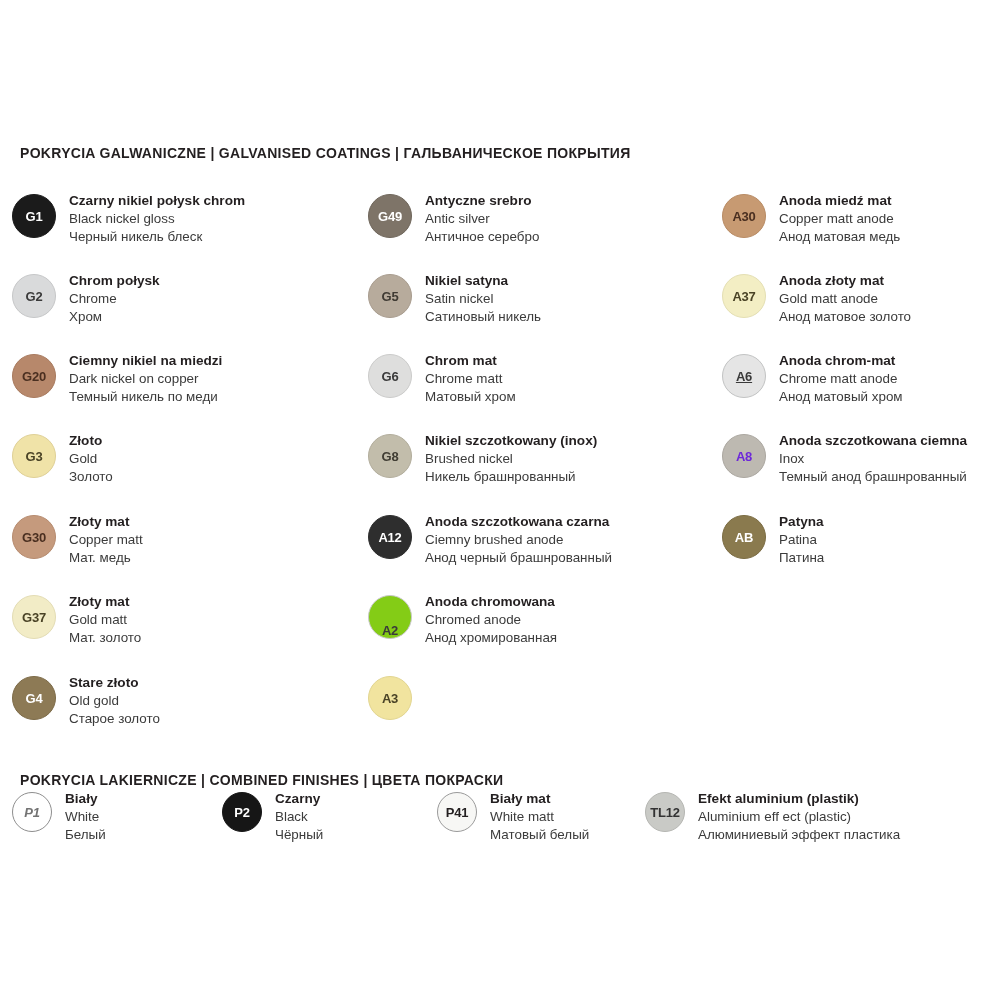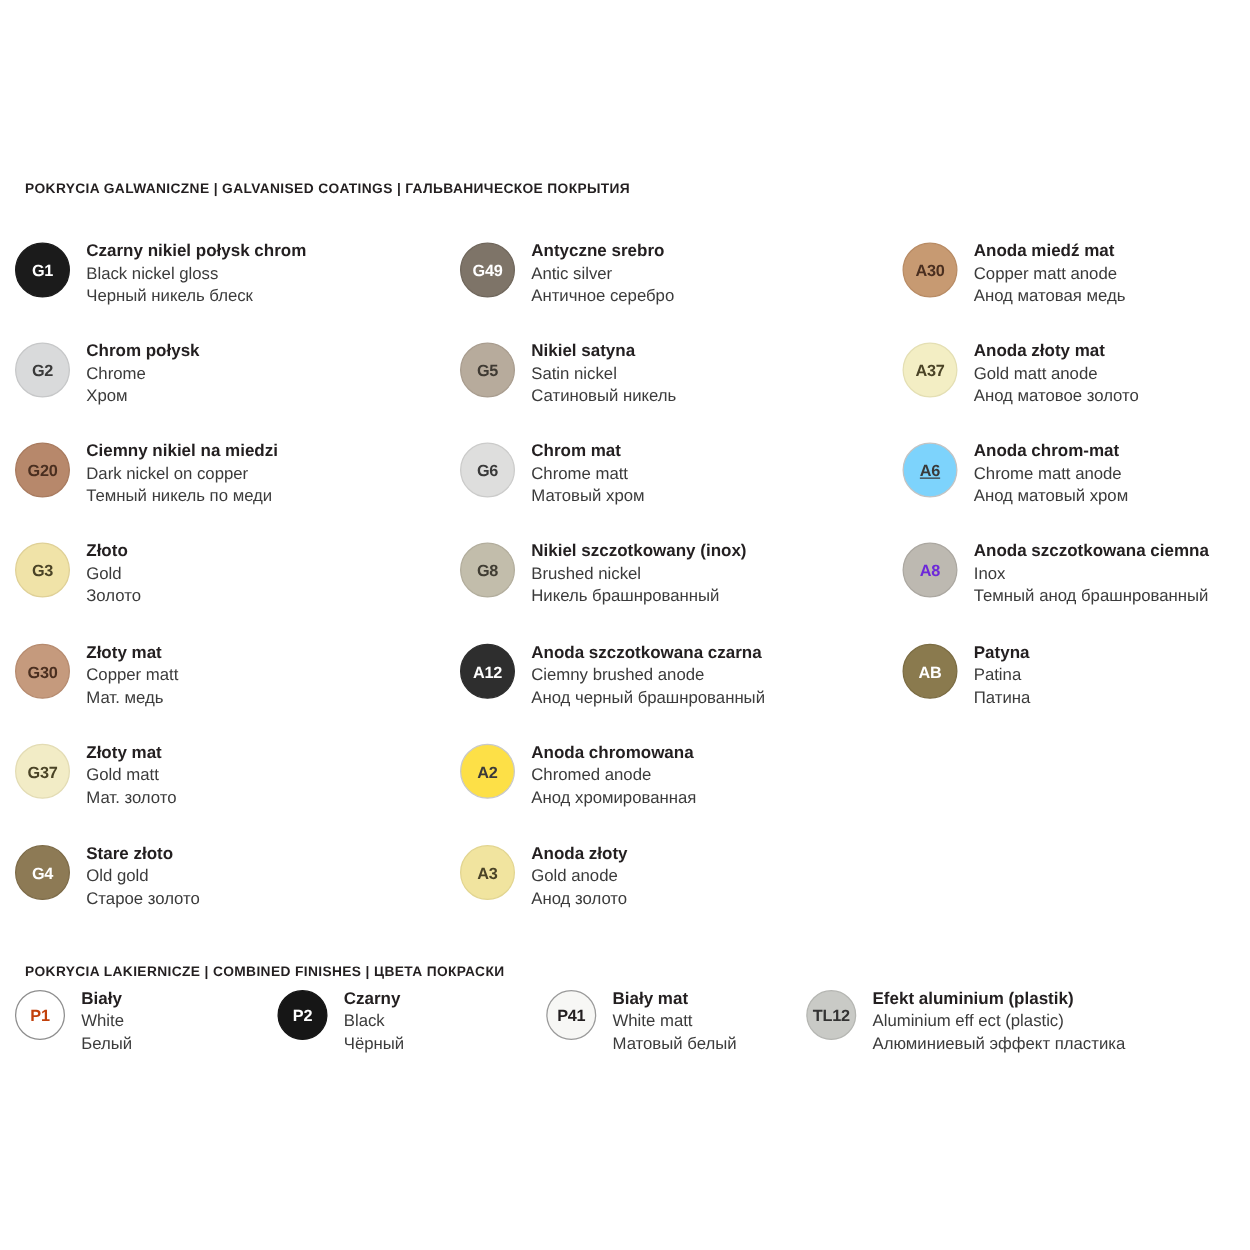--- a/index.html
+++ b/index.html
@@ -16,21 +16,21 @@
     overflow: hidden;
   }
   .page {
     position: absolute;
     left: 0; top: 0;
     width: 1000px;
     height: 1000px;
   }
   .section-title {
     position: absolute;
-    font-size: 11px;
+    font-size: 14px;
     font-weight: bold;
     letter-spacing: 0.3px;
     color: #231f20;
     white-space: nowrap;
   }
   #title-galv { left: 20px; top: 145px; }
   #title-lak  { left: 20px; top: 772px; }
 
   .grid {
     position: absolute;
@@ -203,38 +203,33 @@
         <div class="swatch" style="background: rgb(46, 46, 46); color: rgb(255, 255, 255); border: 1px solid rgb(46, 46, 46);">
           <span>A12</span>
         </div>
         <div class="texts">
           <div class="t-pl">Anoda szczotkowana czarna</div>
           <div class="t-en">Ciemny brushed anode</div>
           <div class="t-ru">Анод черный брашнрованный</div>
         </div>
       </div>
       <div class="item" style="left: 368px; top: 593px;">
-        <div class="swatch" style="background: #fde047; color: rgb(58, 58, 58); border: 1px solid rgb(201, 201, 201);">
+        <div class="swatch" style="background: #84cc16; color: rgb(58, 58, 58); border: 1px solid rgb(201, 201, 201); align-items: flex-end;">
           <span>A2</span>
         </div>
         <div class="texts">
           <div class="t-pl">Anoda chromowana</div>
           <div class="t-en">Chromed anode</div>
           <div class="t-ru">Анод хромированная</div>
         </div>
       </div>
       <div class="item" style="left: 368px; top: 674px;">
         <div class="swatch" style="background: rgb(241, 228, 159); color: rgb(74, 67, 38); border: 1px solid rgb(226, 213, 144);">
           <span>A3</span>
         </div>
-        <div class="texts">
-          <div class="t-pl">Anoda złoty</div>
-          <div class="t-en">Gold anode</div>
-          <div class="t-ru">Анод золото</div>
-        </div>
       </div>
       <div class="item" style="left: 722px; top: 192px;">
         <div class="swatch" style="background: rgb(199, 154, 114); color: rgb(74, 47, 32); border: 1px solid rgb(184, 139, 100);">
           <span>A30</span>
         </div>
         <div class="texts">
           <div class="t-pl">Anoda miedź mat</div>
           <div class="t-en">Copper matt anode</div>
           <div class="t-ru">Анод матовая медь</div>
         </div>
@@ -243,21 +238,21 @@
         <div class="swatch" style="background: rgb(243, 238, 196); color: rgb(74, 67, 38); border: 1px solid rgb(228, 223, 179);">
           <span>A37</span>
         </div>
         <div class="texts">
           <div class="t-pl">Anoda złoty mat</div>
           <div class="t-en">Gold matt anode</div>
           <div class="t-ru">Анод матовое золото</div>
         </div>
       </div>
       <div class="item" style="left: 722px; top: 352px;">
-        <div class="swatch" style="background: #7dd3fc; color: rgb(58, 58, 58); border: 1px solid rgb(194, 195, 195); text-decoration: underline;">
+        <div class="swatch" style="background: #e5e5e5; color: rgb(58, 58, 58); border: 1px solid rgb(194, 195, 195); text-decoration: underline;">
           <span>A6</span>
         </div>
         <div class="texts">
           <div class="t-pl">Anoda chrom-mat</div>
           <div class="t-en">Chrome matt anode</div>
           <div class="t-ru">Анод матовый хром</div>
         </div>
       </div>
       <div class="item" style="left: 722px; top: 432px;">
         <div class="swatch" style="background: rgb(189, 185, 177); color: #6d28d9; border: 1px solid rgb(171, 167, 160); align-items: center;">
@@ -278,21 +273,21 @@
           <div class="t-en">Patina</div>
           <div class="t-ru">Патина</div>
         </div>
       </div>
     </div>
 
   <div class="section-title" id="title-lak">POKRYCIA LAKIERNICZE | COMBINED FINISHES | ЦВЕТА ПОКРАСКИ</div>
 
   <div class="grid" id="fin-grid">
       <div class="fin" style="left: 12px;">
-        <div class="swatch" style="background: rgb(255, 255, 255); color: #c2410c; border: 1px solid rgb(142, 142, 142);">
+        <div class="swatch" style="background: rgb(255, 255, 255); color: #737373; border: 1px solid rgb(142, 142, 142); font-style: italic;">
           <span>P1</span>
         </div>
         <div class="texts">
           <div class="t-pl">Biały</div>
           <div class="t-en">White</div>
           <div class="t-ru">Белый</div>
         </div>
       </div>
       <div class="fin" style="left: 222px;">
         <div class="swatch" style="background: rgb(22, 22, 22); color: rgb(255, 255, 255); border: 1px solid rgb(22, 22, 22); text-align: center;">

